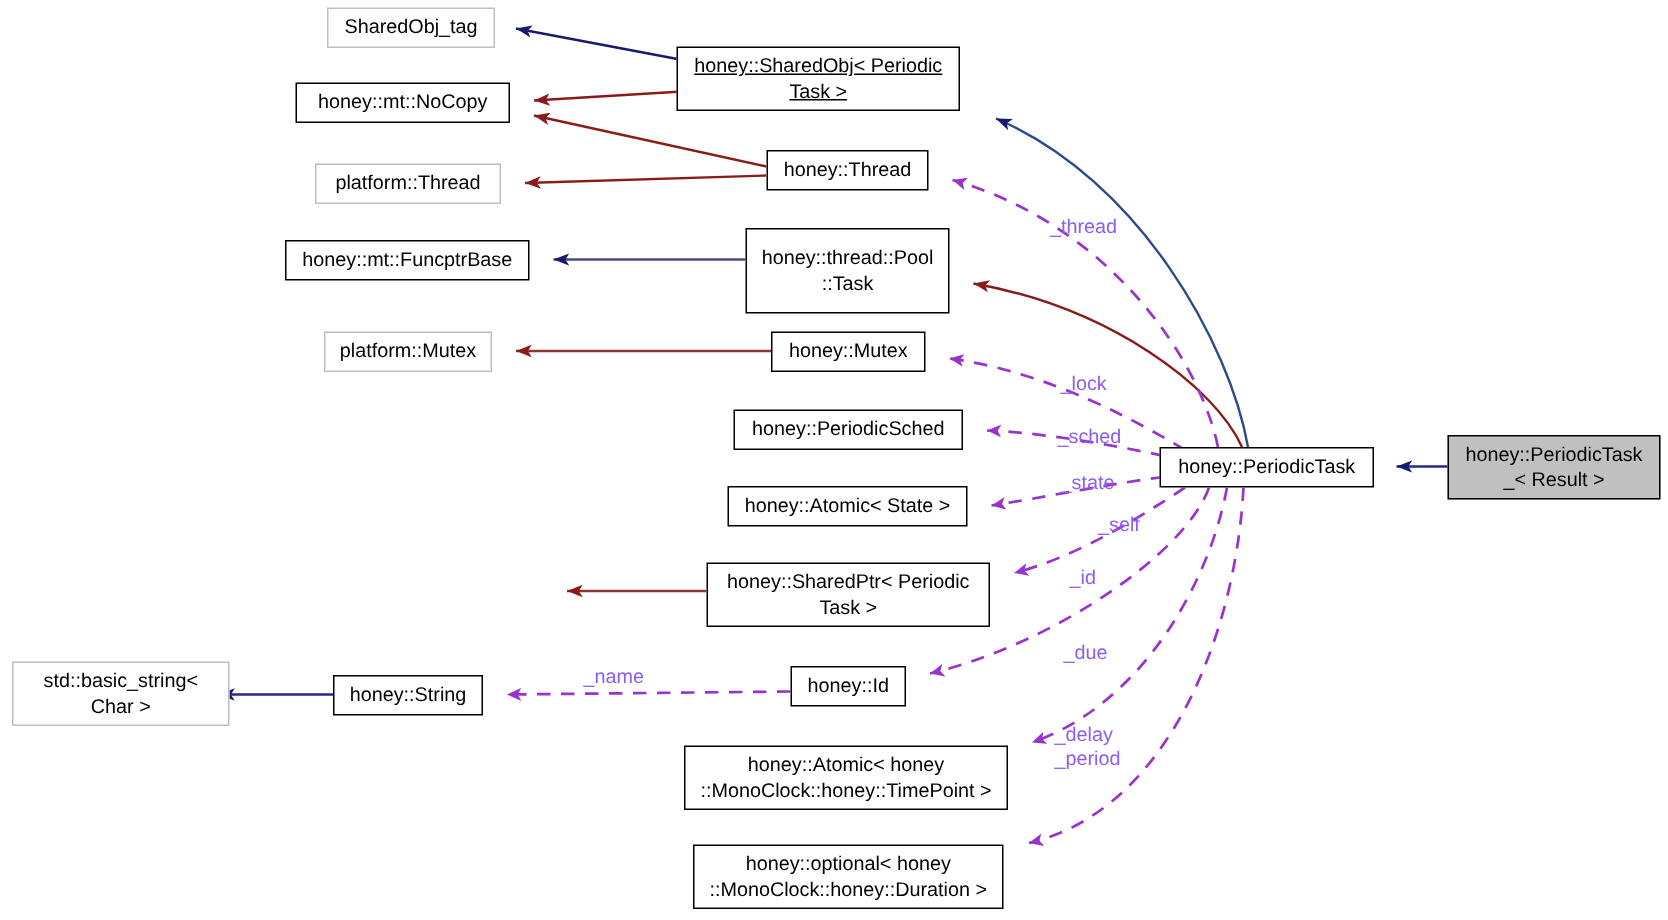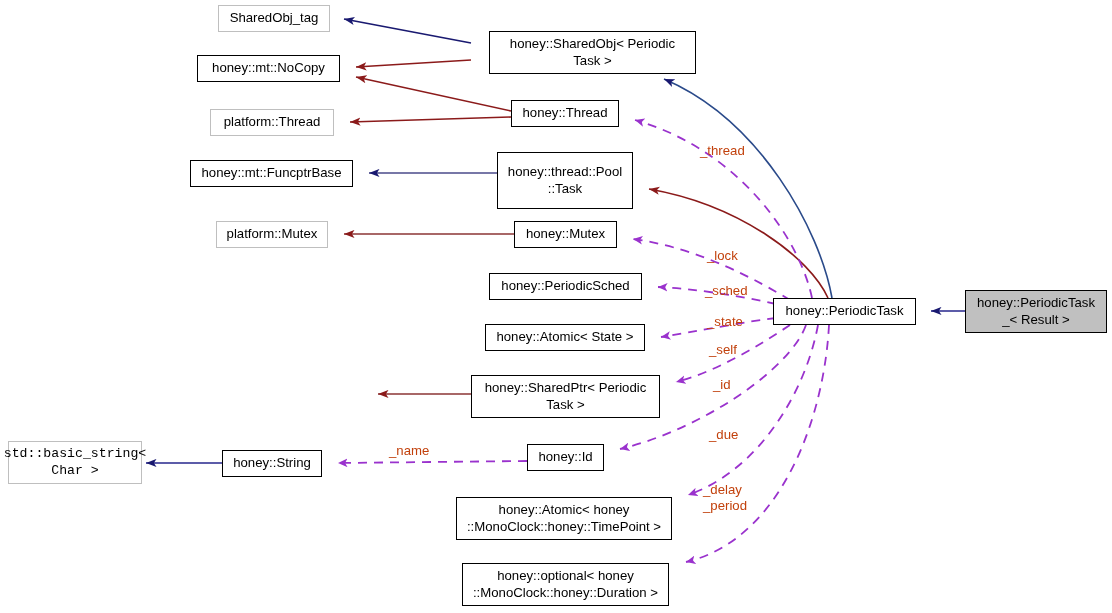--- a/index.html
+++ b/index.html
@@ -41,21 +41,21 @@
     border: 1.6px solid #000000;
   }
   .node.filled {
     background: #c0c0c0;
     border: 1.6px solid #000000;
   }
   .edge-label {
     position: absolute;
     font-size: 13.2px;
     line-height: 16.2px;
-    color: #c2410c;
+    color: #8b5cf6;
     background: transparent;
     white-space: pre;
   }
 </style>
 </head>
 <body>
 
 <div id="diagram-root">
 
   <svg id="edge-layer" viewBox="0 0 1112 613" xmlns="http://www.w3.org/2000/svg">
@@ -139,26 +139,26 @@
 
   <div class="node solid" style="left:197px; top:55px; width:143px; height:27px;">honey::mt::NoCopy</div>
 
   <div class="node light" style="left:210px; top:109px; width:124px; height:27px;">platform::Thread</div>
 
   <div class="node solid" style="left:190px; top:160px; width:163px; height:27px;">honey::mt::FuncptrBase</div>
 
   <div class="node light" style="left:216px; top:221px; width:112px; height:27px;">platform::Mutex</div>
 
 
-  <div class="node light" style="left:8px; top:441px; width:134px; height:43px;font-family:Liberation Mono, monospace;">std::basic_string&lt;
+  <div class="node light" style="left:8px; top:441px; width:145px; height:43px;">std::basic_string&lt;
 Char &gt;</div>
 
   <div class="node solid" style="left:222px; top:450px; width:100px; height:27px;">honey::String</div>
 
-  <div class="node solid" style="left:489px; top:31px; width:207px; height:43px;">honey::SharedObj&lt; Periodic
+  <div class="node solid" style="left:451px; top:31px; width:189px; height:43px;text-decoration:underline;">honey::SharedObj&lt; Periodic
 Task &gt;</div>
 
   <div class="node solid" style="left:511px; top:100px; width:108px; height:27px;">honey::Thread</div>
 
   <div class="node solid" style="left:497px; top:152px; width:136px; height:57px;">honey::thread::Pool
 ::Task</div>
 
   <div class="node solid" style="left:514px; top:221px; width:103px; height:27px;">honey::Mutex</div>
 
   <div class="node solid" style="left:489px; top:273px; width:153px; height:27px;">honey::PeriodicSched</div>
@@ -178,20 +178,20 @@
 
   <div class="node solid" style="left:773px; top:298px; width:143px; height:27px;">honey::PeriodicTask</div>
 
   <div class="node filled" style="left:965px; top:290px; width:142px; height:43px;">honey::PeriodicTask
 _&lt; Result &gt;</div>
 
   <div class="edge-label" style="left:700px; top:143px;">_thread</div>
   <div class="edge-label" style="left:707px; top:248px;">_lock</div>
   <div class="edge-label" style="left:705px; top:283px;">_sched</div>
   <div class="edge-label" style="left:707px; top:314px;">_state</div>
-  <div class="edge-label" style="left:709px; top:342px;">_self</div>
+  <div class="edge-label" style="left:732px; top:342px;">_self</div>
   <div class="edge-label" style="left:713px; top:377px;">_id</div>
   <div class="edge-label" style="left:709px; top:427px;">_due</div>
   <div class="edge-label" style="left:703px; top:482px;">_delay</div>
   <div class="edge-label" style="left:703px; top:498px;">_period</div>
   <div class="edge-label" style="left:389px; top:443px;">_name</div>
 
 </div>
 
 </body></html>

